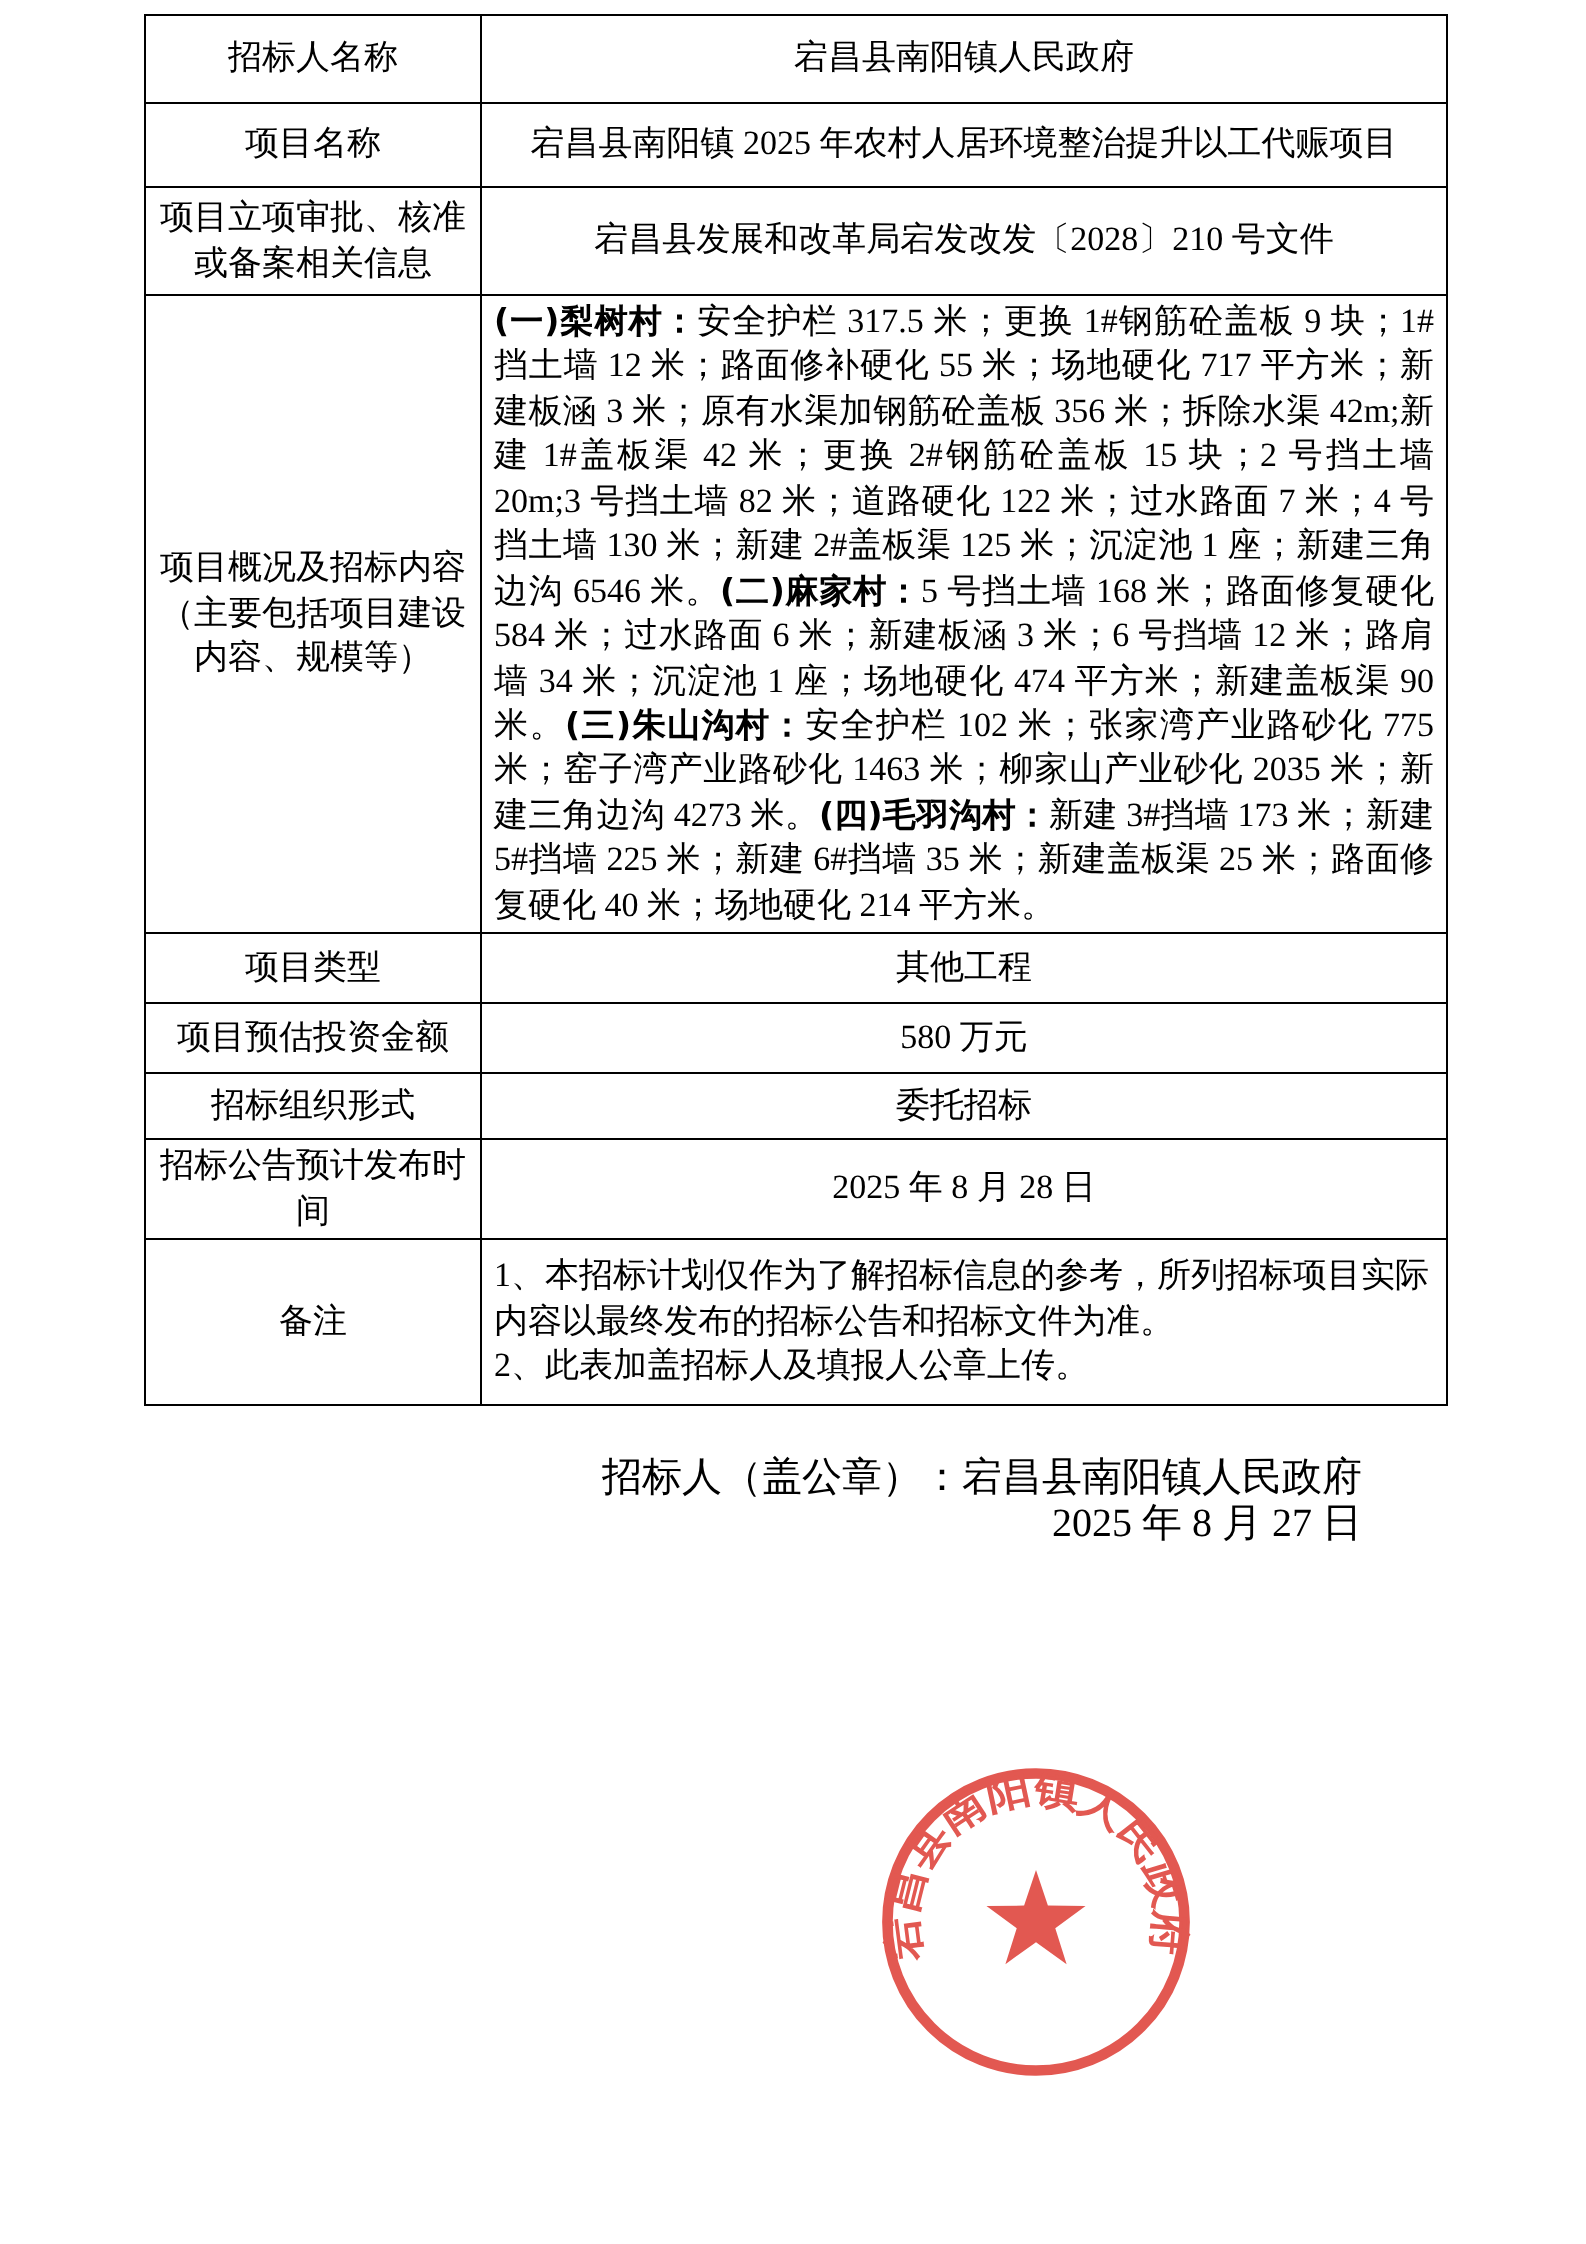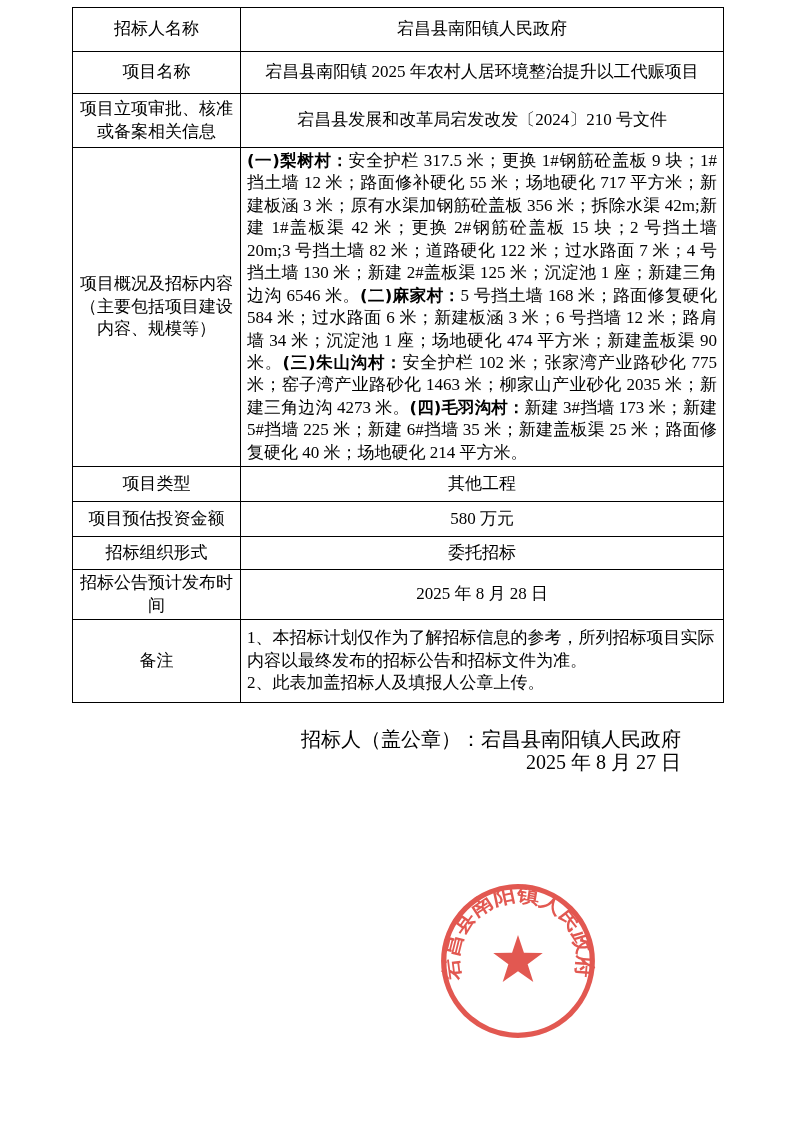--- a/index.html
+++ b/index.html
@@ -97,21 +97,21 @@
       <tr class="h44">
         <td class="label">招标人名称</td>
         <td class="value">宕昌县南阳镇人民政府</td>
       </tr>
       <tr class="h42">
         <td class="label">项目名称</td>
         <td class="value">宕昌县南阳镇 2025 年农村人居环境整治提升以工代赈项目</td>
       </tr>
       <tr class="h54">
         <td class="label">项目立项审批、核准或备案相关信息</td>
-        <td class="value">宕昌县发展和改革局宕发改发〔2024〕210 号文件</td>
+        <td class="value">宕昌县发展和改革局宕发改发〔2028〕210 号文件</td>
       </tr>
       <tr class="h298">
         <td class="label">项目概况及招标内容（主要包括项目建设内容、规模等）</td>
         <td class="overview"><span class="sec-label">(一)梨树村：</span><span>安全护栏 317.5 米；更换 1#钢筋砼盖板 9 块；1#挡土墙 12 米；路面修补硬化 55 米；场地硬化 717 平方米；新建板涵 3 米；原有水渠加钢筋砼盖板 356 米；拆除水渠 42m;新建 1#盖板渠 42 米；更换 2#钢筋砼盖板 15 块；2 号挡土墙 20m;3 号挡土墙 82 米；道路硬化 122 米；过水路面 7 米；4 号挡土墙 130 米；新建 2#盖板渠 125 米；沉淀池 1 座；新建三角边沟 6546 米。</span><span class="sec-label">(二)麻家村：</span><span>5 号挡土墙 168 米；路面修复硬化 584 米；过水路面 6 米；新建板涵 3 米；6 号挡墙 12 米；路肩墙 34 米；沉淀池 1 座；场地硬化 474 平方米；新建盖板渠 90 米。</span><span class="sec-label">(三)朱山沟村：</span><span>安全护栏 102 米；张家湾产业路砂化 775 米；窑子湾产业路砂化 1463 米；柳家山产业砂化 2035 米；新建三角边沟 4273 米。</span><span class="sec-label">(四)毛羽沟村：</span><span>新建 3#挡墙 173 米；新建 5#挡墙 225 米；新建 6#挡墙 35 米；新建盖板渠 25 米；路面修复硬化 40 米；场地硬化 214 平方米。</span></td>
       </tr>
       <tr class="h35">
         <td class="label">项目类型</td>
         <td class="value">其他工程</td>
       </tr>
       <tr class="h35">

